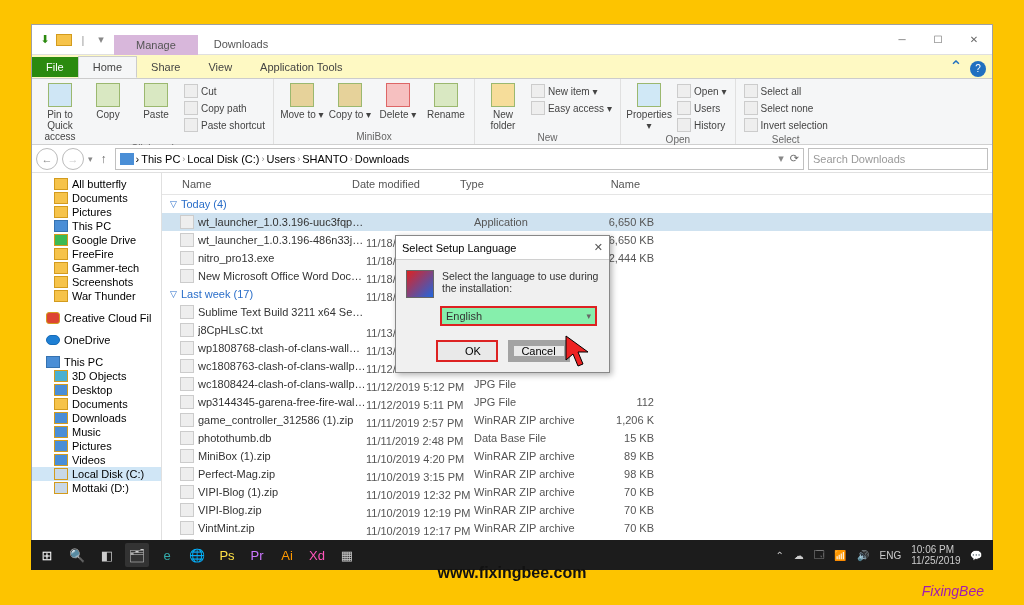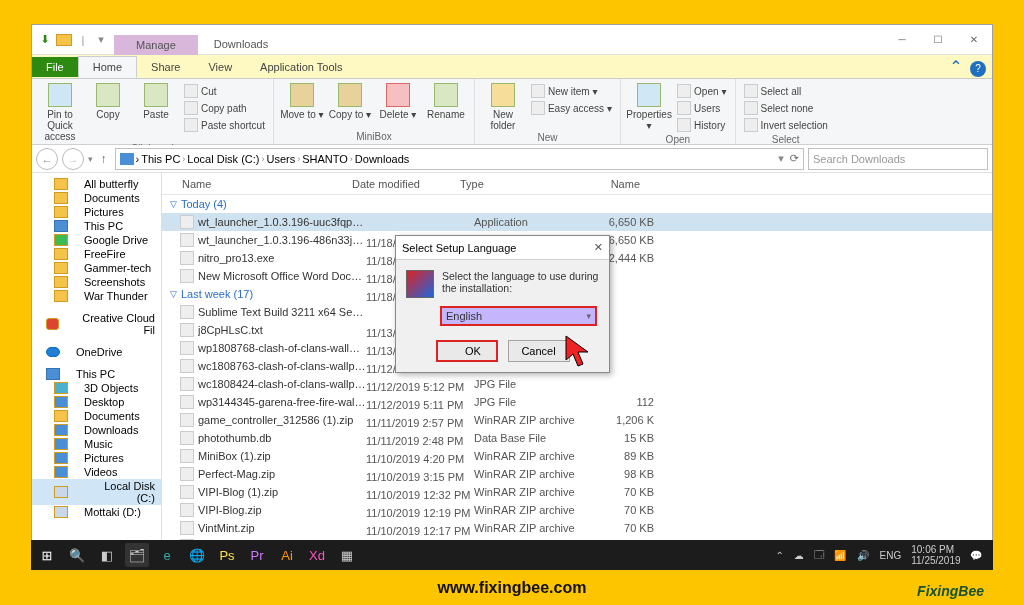--- a/index.html
+++ b/index.html
@@ -30,21 +30,21 @@
 .ritem { display:flex; align-items:center; gap:3px; padding:1px 2px; white-space:nowrap; }
 .ritem .ico { width:14px; height:14px; background:#eee; border:1px solid #ccc; }
 .addrbar { height:28px; background:#fff; border-bottom:1px solid #e0e0e0; display:flex; align-items:center; padding:0 4px; gap:4px; }
 .navbtn { width:22px; height:22px; border-radius:50%; border:1px solid #bbb; display:flex; align-items:center; justify-content:center; color:#888; font-size:11px; }
 .pathbox { flex:1; height:22px; border:1px solid #c0c0c0; display:flex; align-items:center; font-size:11px; padding:0 4px; gap:2px; background:#fff; }
 .crumb { display:flex; align-items:center; gap:2px; }
 .crumb .sep { color:#888; font-size:9px; }
 .searchbox { width:180px; height:22px; border:1px solid #c0c0c0; font-size:11px; padding:0 4px; color:#999; display:flex; align-items:center; }
 .body-area { flex:1; display:flex; overflow:hidden; }
 .navpane { width:130px; border-right:1px solid #e0e0e0; overflow:auto; padding:4px 0; font-size:11px; }
-.nav-item { display:flex; align-items:center; gap:16px; padding:1px 6px 1px 14px;text-align:right; }
+.nav-item { display:flex; align-items:center; gap:4px; padding:1px 6px 1px 14px; }
 .nav-item.lvl1 { padding-left:22px; }
 .nav-item.sel { background:#d0e6f6; }
 .nav-ico { width:14px; height:12px; background:#f6c34a; border:1px solid #d39b1d; }
 .nav-ico.drive { background:#c8d8e8; }
 .nav-ico.cloud { background:#1e7fd4; border-color:#166bb8; width:14px; height:10px; border-radius:6px; }
 .nav-ico.pc { background:#4a8ed6; border-color:#3572b0; }
 .content { flex:1; display:flex; flex-direction:column; overflow:hidden; }
 .cols { height:22px; border-bottom:1px solid #e5e5e5; display:flex; font-size:11px; color:#555; align-items:center; }
 .col-name { width:190px; padding-left:20px; }
 .col-date { width:108px; }
@@ -64,27 +64,27 @@
 .taskbar { position:absolute; left:31px; top:570px; width:962px; height:0; }
 .tb { position:absolute; bottom:0; left:0; right:0; height:30px; background:#1c1c1c; display:flex; align-items:center; padding:0 4px; gap:6px; }
 .tb-icon { width:24px; height:24px; display:flex; align-items:center; justify-content:center; color:#ccc; font-size:13px; border-radius:2px; }
 .tb .tray { margin-left:auto; display:flex; align-items:center; gap:10px; color:#ccc; font-size:10px; padding-right:6px; }
 .dialog { position:absolute; left:395px; top:235px; width:215px; background:#f0f0f0; border:1px solid #888; box-shadow:2px 2px 6px rgba(0,0,0,.3); font-size:11px; }
 .dlg-title { height:24px; background:#fff; border-bottom:1px solid #d0d0d0; display:flex; align-items:center; padding:0 6px; }
 .dlg-close { width:20px; text-align:right; color:#555; }
 .dlg-body { padding:10px 10px 6px; display:flex; gap:8px; }
 .dlg-ico { width:28px; height:28px; background:linear-gradient(135deg,#d22,#26d); border:1px solid #666; }
 .dlg-text { flex:1; font-size:10.5px; color:#333; }
-.dlg-select { margin:2px 12px 8px 44px; border:2px solid #d22; background:#c4b5fd; height:20px; display:flex; align-items:center; padding:0 4px; justify-content:space-between; color:#333; }
+.dlg-select { margin:2px 12px 8px 44px; border:2px solid #d22; background:#86efac; height:20px; display:flex; align-items:center; padding:0 4px; justify-content:space-between; color:#333; }
 .dlg-btns { display:flex; justify-content:center; gap:10px; padding:6px 10px 10px; }
-.dbtn { width:62px; height:22px; border:1px solid #a3a3a3; background:#e9e9e9; font-size:11px; display:flex; align-items:center; justify-content:center; }
+.dbtn { width:62px; height:22px; border:6px solid #a3a3a3; background:#e9e9e9; font-size:11px; display:flex; align-items:center; justify-content:center; }
 .dbtn.ok { border:2px solid #d22;padding-left:13px; }
 .cursor-arrow { position:absolute; left:564px; top:334px; pointer-events:none; }
-.footer-brand { position:absolute; left:0; right:0; bottom:8px; text-align:center; font-size:16px; font-weight:600; color:#111; }
-.brand-logo { position:absolute; right:40px; bottom:6px; font-size:14px; font-weight:700; font-style:italic; color:#14532d; }
+.footer-brand { position:absolute; left:0; right:0; bottom:23px; text-align:center; font-size:16px; font-weight:600; color:#111; }
+.brand-logo { position:absolute; right:40px; bottom:6px; font-size:14px; font-weight:400; font-style:italic; color:#a21caf; }
 </style>
 </head>
 <body>
 
 <div class="window">
   <div class="titlebar">
     <div class="qat">
       <span class="qat-icon" style="color:#2b8a0f">⬇</span>
       <span class="qat-icon" style="background:#f6c34a;border:1px solid #d39b1d;width:16px;height:12px"></span>
       <span class="qat-icon" style="color:#999">|</span>

